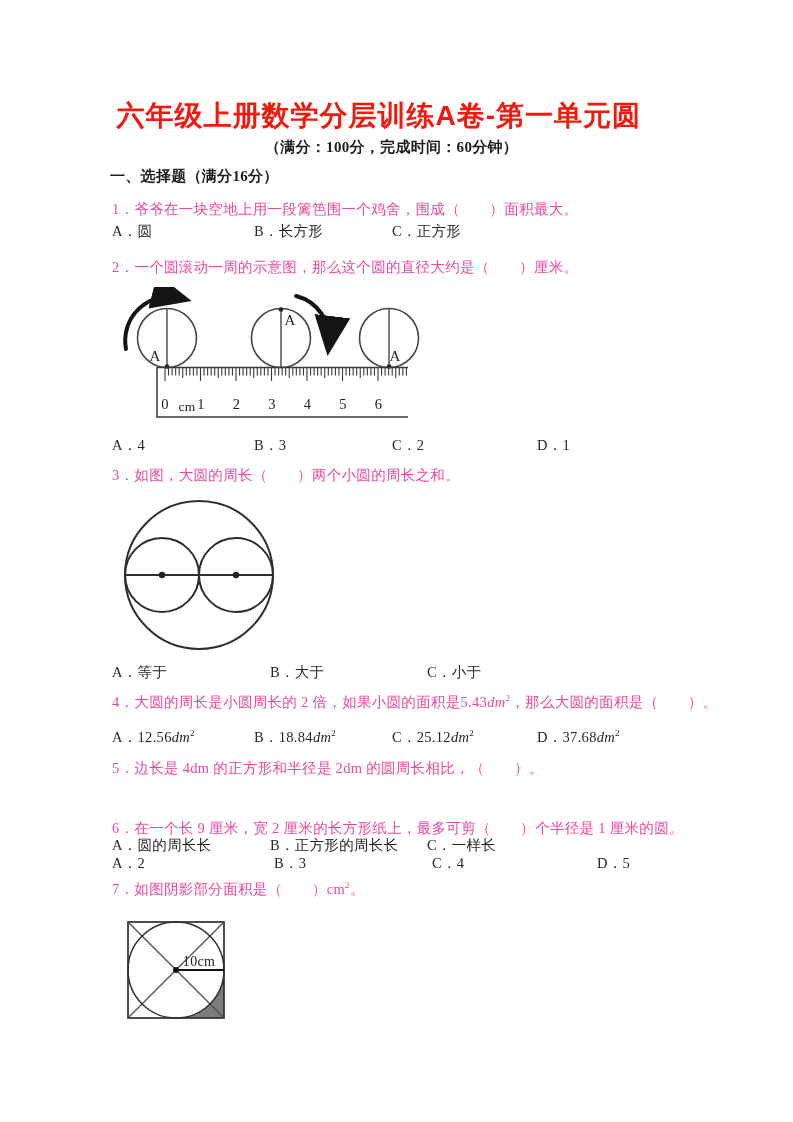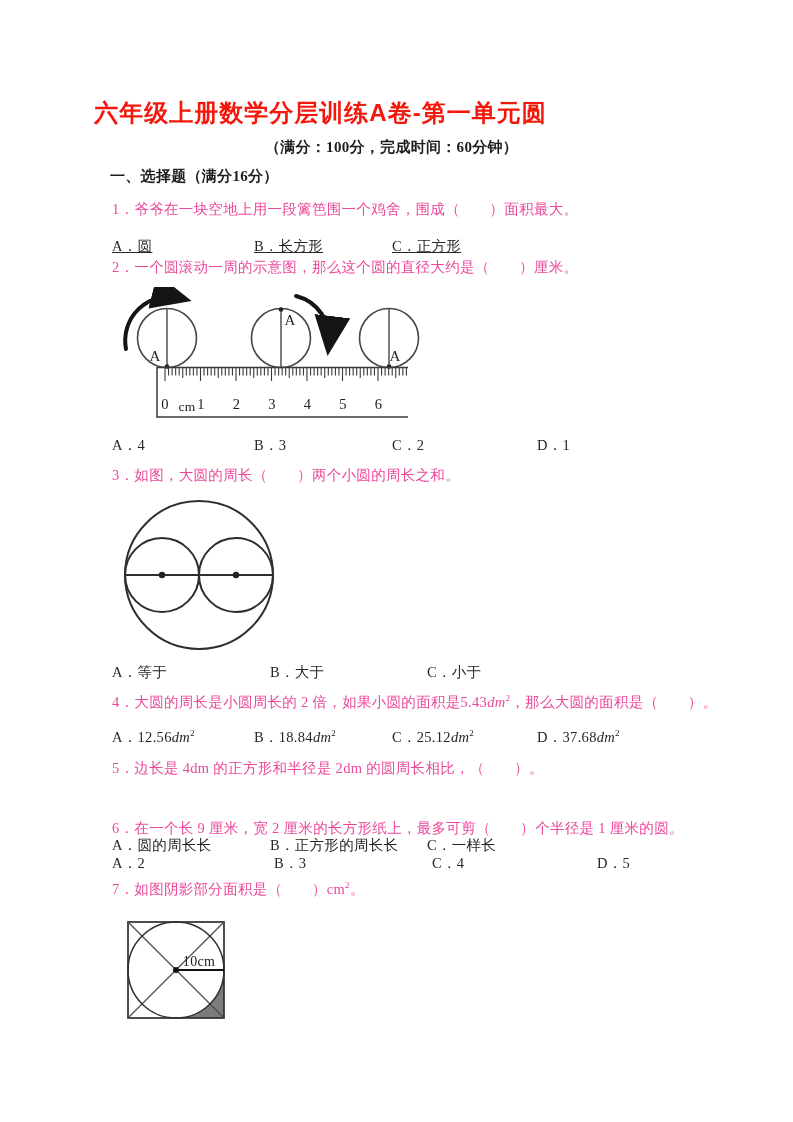--- a/index.html
+++ b/index.html
@@ -8,23 +8,23 @@
     width:793px;height:1122px;
     background:#ffffff;
     font-family:"Liberation Serif","DejaVu Serif",serif;
     color:#222;
     font-size:14.5px;
     letter-spacing:0.3px;
     overflow:hidden;
   }
   .abs{position:absolute;white-space:nowrap;}
   .doc-title{
-    top:97px;left:0;width:641px;text-align:center;
+    top:97px;left:0;width:641px;text-align:right;
     font-family:"Liberation Sans","DejaVu Sans",sans-serif;
-    font-weight:bold;font-size:24px;letter-spacing:1px;
+    font-weight:bold;font-size:28px;letter-spacing:1px;
   }
   .doc-subtitle{
     top:138px;left:0;width:783px;text-align:center;
     font-weight:bold;font-size:15px;color:#1d1d1d;
   }
   .section-heading{
     top:167px;left:110px;font-weight:bold;font-size:15px;color:#1d1d1d;
   }
   .stem{left:112px;color:#ec4899;}
   .opts{left:112px;display:grid;color:#262626;}
@@ -40,21 +40,21 @@
 
 <div class="page">
 
   <div class="abs doc-title" style="color:#f4170b;">六年级上册数学分层训练A卷-第一单元圆</div>
 
   <div class="abs doc-subtitle">（满分：100分，完成时间：60分钟）</div>
 
   <div class="abs section-heading">一、选择题（满分16分）</div>
 
   <div class="abs stem" style="top:200px;">1．爷爷在一块空地上用一段篱笆围一个鸡舍，围成（　　）面积最大。</div>
-  <div class="abs opts opts4" style="top:237px;text-decoration:underline;">
+  <div class="abs opts opts4" style="top:222px;">
     <span class="cell">A．圆</span>
     <span class="cell">B．长方形</span>
     <span class="cell">C．正方形</span>
   </div>
 
   <div class="abs stem" style="top:258px;">2．一个圆滚动一周的示意图，那么这个圆的直径大约是（　　）厘米。</div>
 
   <svg class="abs" style="top:287px;left:110px;" width="322" height="144" viewBox="0 0 322 144">
     <defs>
       <marker id="ah" markerWidth="11" markerHeight="9" refX="7" refY="4.5" orient="auto">

